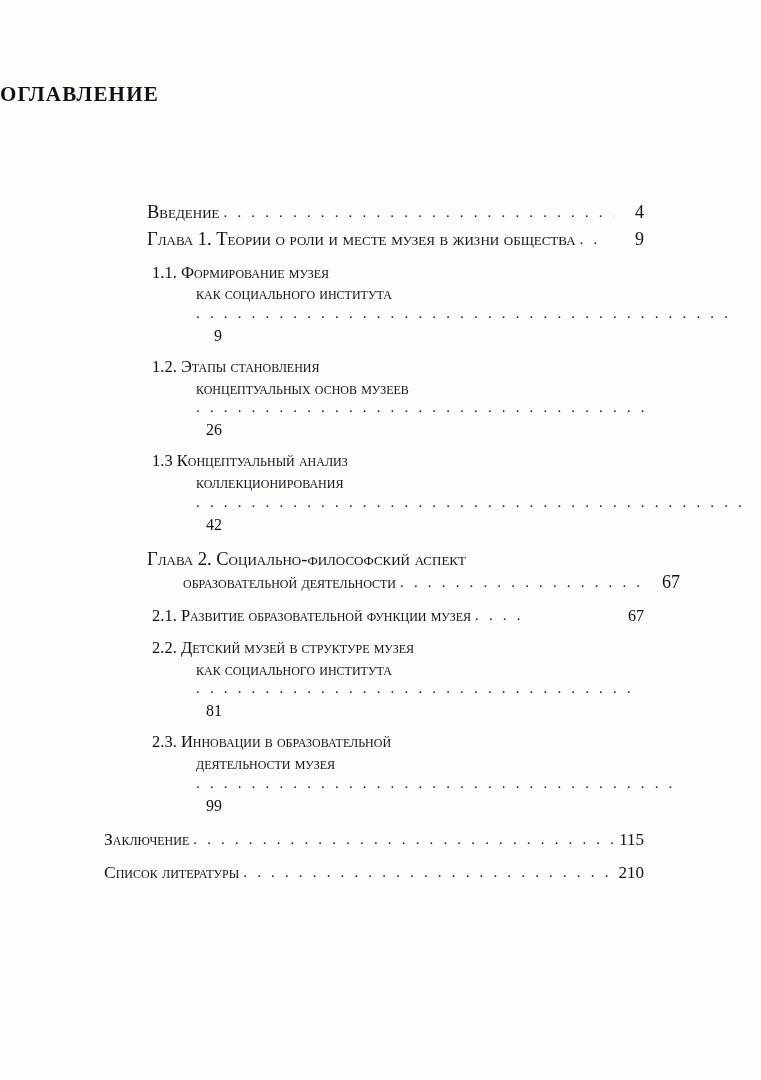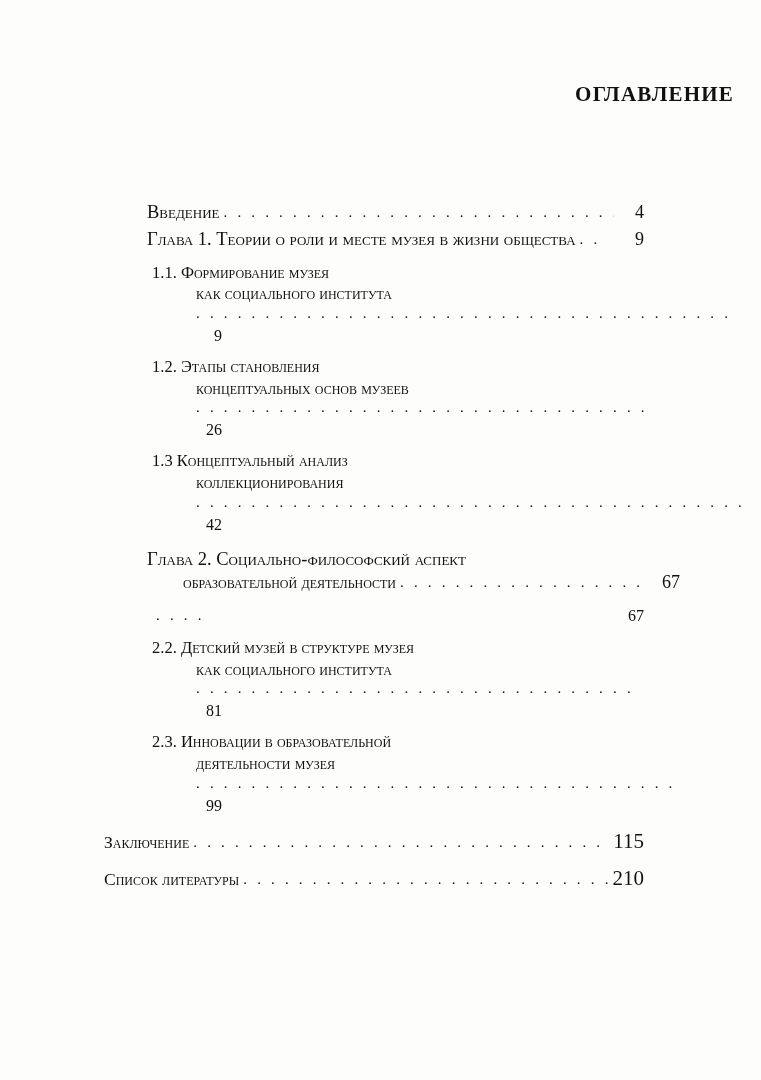--- a/index.html
+++ b/index.html
@@ -18,21 +18,21 @@
     position: relative;
     width: 761px;
     height: 1080px;
     background: #fdfdfc;
   }
   .title {
     position: absolute;
     top: 82px;
     left: 0;
     width: 734px;
-    text-align: right;
+    text-align: left;
     font-size: 21px;
     font-weight: bold;
     letter-spacing: 1.2px;
     font-variant: small-caps;
   }
   .toc {
     position: absolute;
     top: 200px;
     left: 104px;
     width: 540px;
@@ -73,21 +73,21 @@
     min-width: 26px;
     font-variant: normal;
   }
   
   .lvl0 .label { font-size: 18.5px; }
   .lvl0 { padding-left: 0; margin-left: 43px; }
   .lvl0 .pageno { font-size: 18px; }
 
   .lvl1 { padding-left: 0; }
   .lvl1 .label { font-size: 17.5px; }
-  .lvl1 .pageno { font-size: 21px; }
+  .lvl1 .pageno { font-size: 17px; }
 
   .lvl2 { padding-left: 48px; }
   .lvl2 .label { font-size: 16.5px; }
   .lvl2 .pageno { font-size: 16px; }
 
   .cont {
     padding-left: 48px;
     flex-direction: column;
   }
   .firstline {
@@ -159,20 +159,21 @@
       </div>
       <div class="row" style="padding-left:36px;">
         <span class="label" style="font-size:17.5px;">образовательной деятельности</span>
         <span class="leader">. . . . . . . . . . . . . . . . . . . . . . . . . . . . . .</span>
         <span class="pageno">67</span>
       </div>
     </div>
 
     <div class="entry lvl2 gap-sm">
       <div class="row">
+        <span class="label">2.1. Развитие образовательной функции музея</span>
         <span class="leader">. . . .</span>
         <span class="pageno">67</span>
       </div>
     </div>
 
     <div class="entry lvl2 gap-sm">
       <div class="firstline">
         <span class="label">2.2. Детский музей в структуре музея</span>
       </div>
       <div class="row cont" style="padding-left:40px;">

